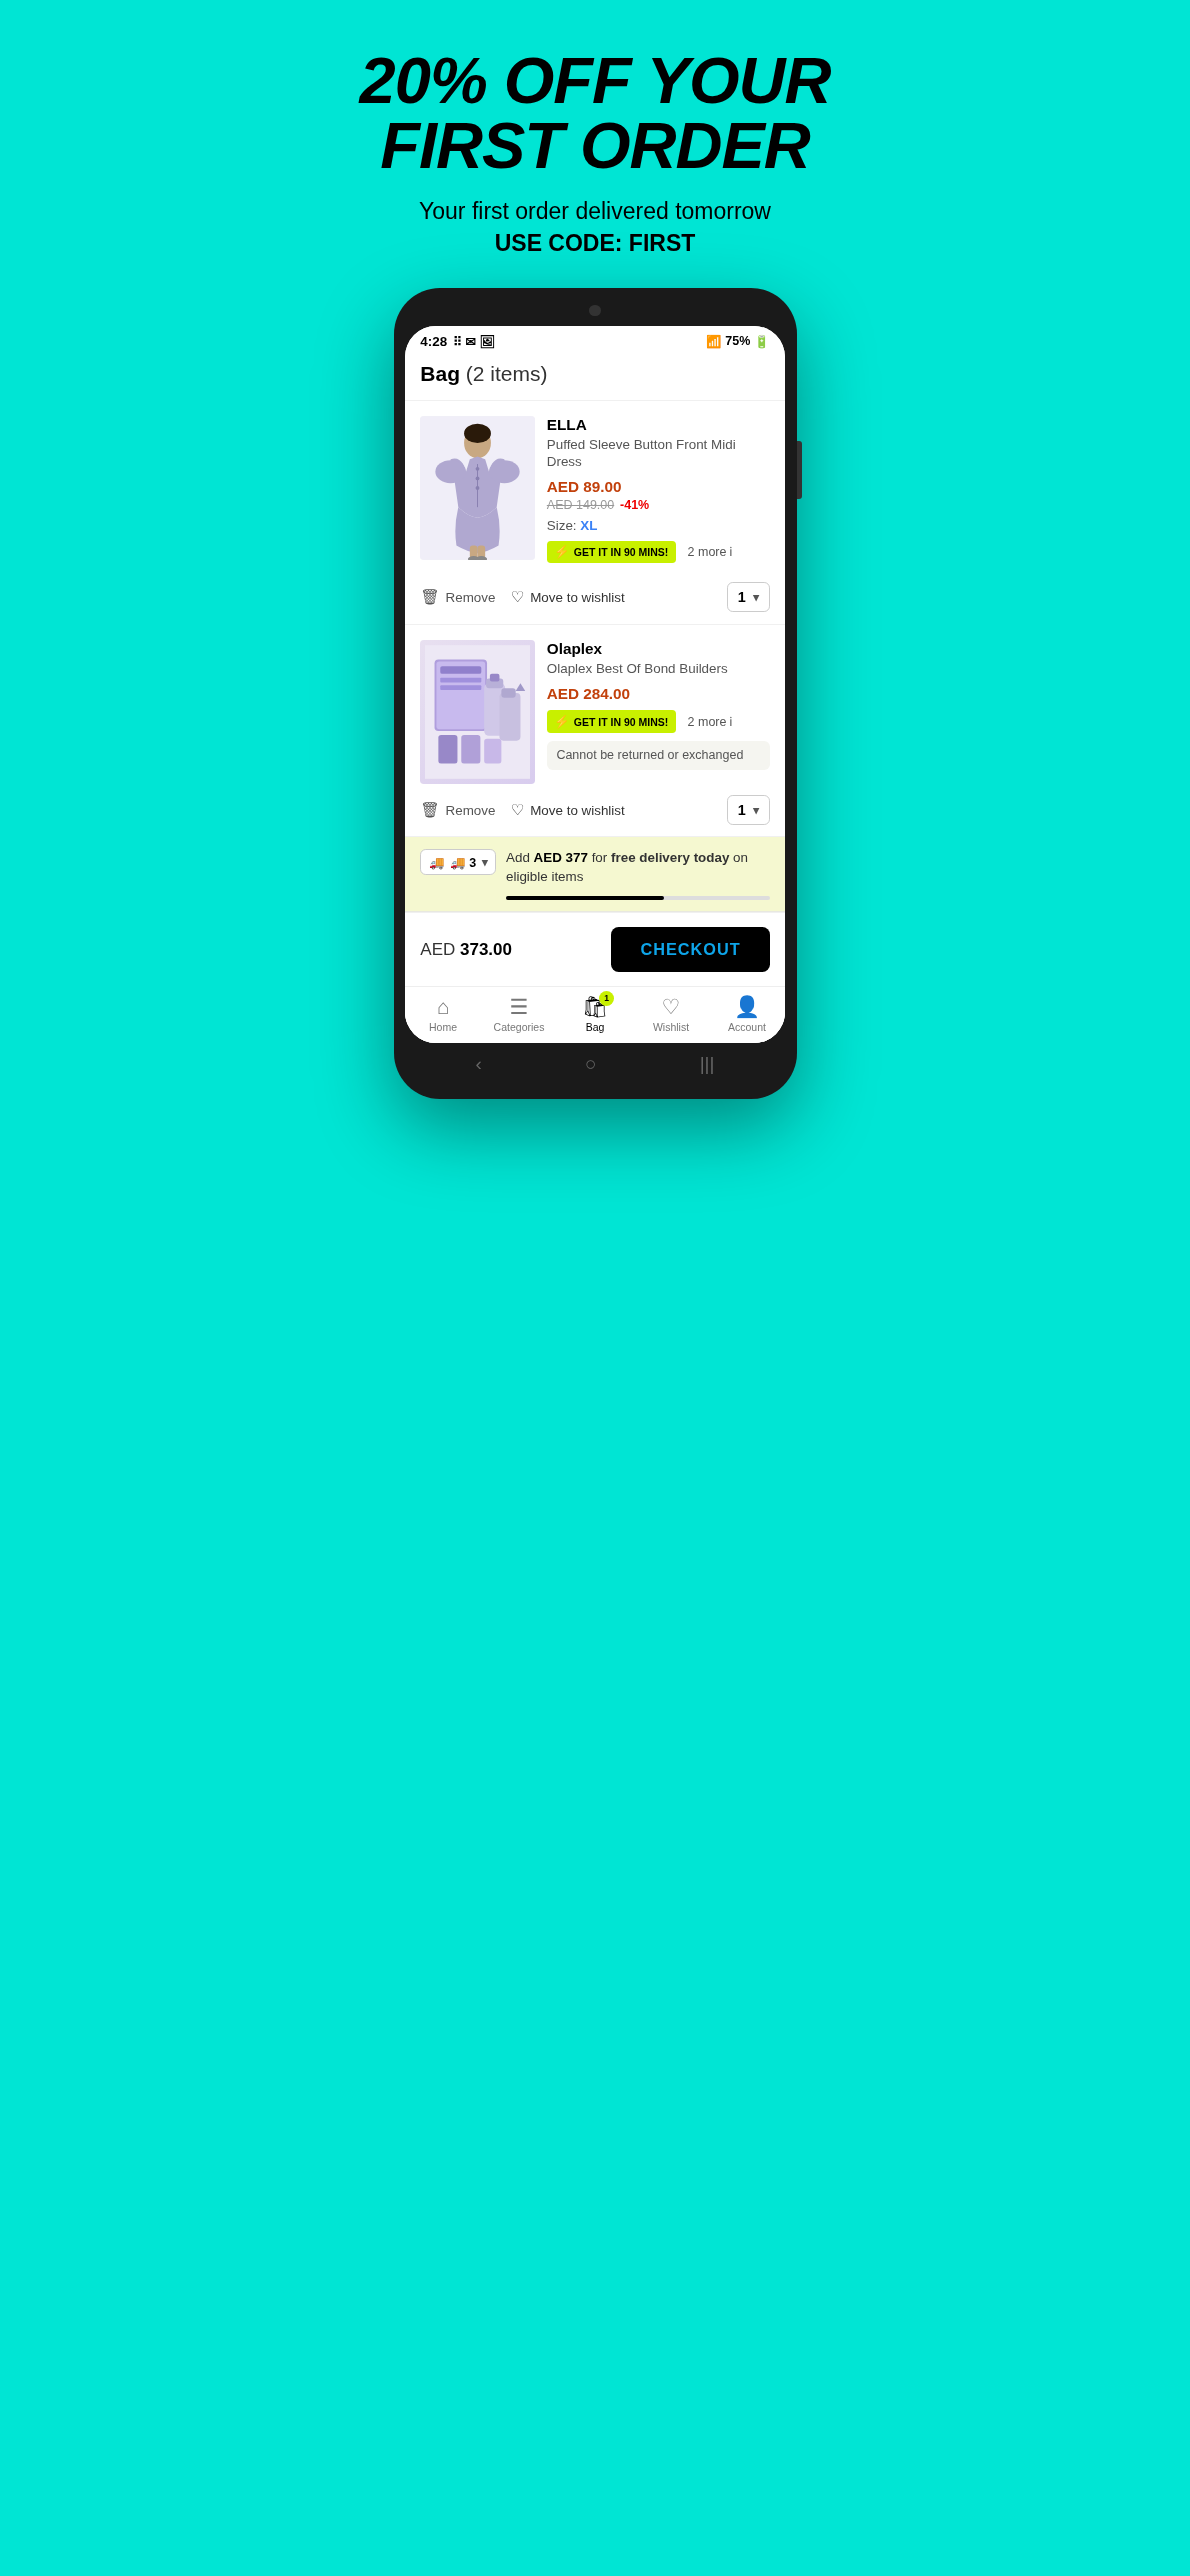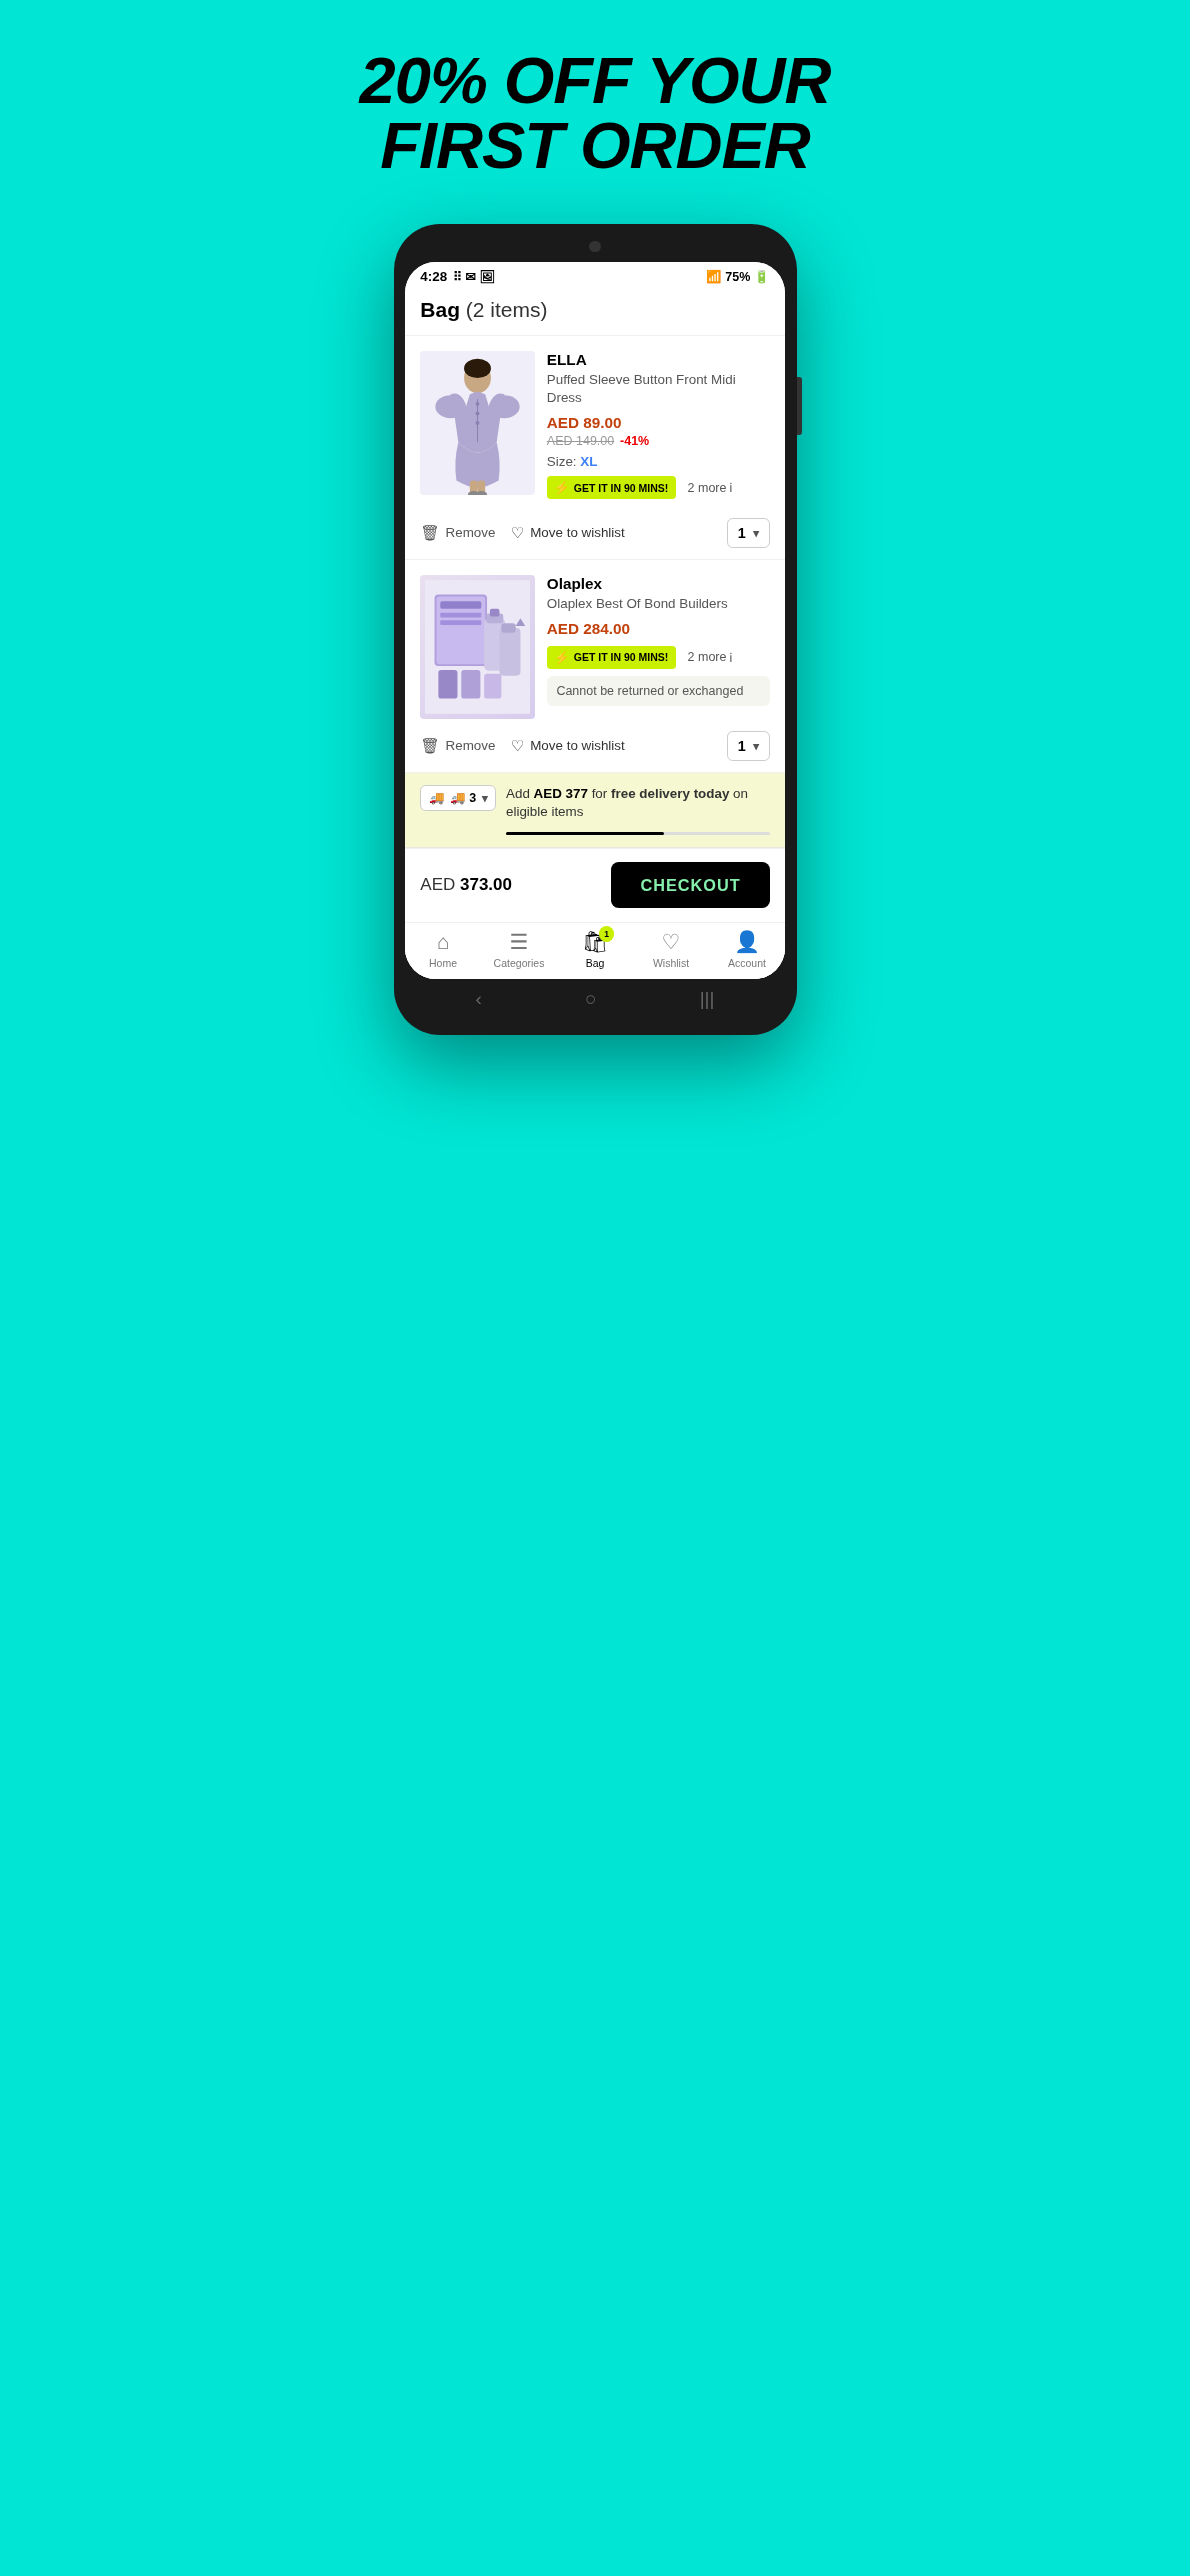--- a/index.html
+++ b/index.html
@@ -270,21 +270,21 @@
       background: #fff;
       border-top: 1px solid #f0f0f0;
     }
     .total-price {
       font-size: 17px;
       color: #333;
     }
     .total-bold { font-weight: 800; color: #000; }
     .checkout-btn {
       background: #000;
-      color: #86efac;
+      color: #0ea5e9;
       border: none;
       border-radius: 7.7px;
       padding: 13.4px 29px;
       font-size: 16.3px;
       font-weight: 900;
       letter-spacing: 1px;
       cursor: pointer;
       font-family: Impact, 'Arial Black', sans-serif;
     }
     .bottom-nav {
@@ -351,20 +351,24 @@
       align-items: center;
       justify-content: center;
       background: linear-gradient(135deg, #e8e0f0 0%, #d8ccee 100%);
     }
   </style>
 </head>
 <body>
 
 <div class="promo-section">
   <div class="promo-title">20% OFF YOUR FIRST ORDER</div>
+  <div class="promo-subtitle">
+    <span>Your first order delivered tomorrow</span><br>
+    <span class="promo-code">USE CODE: FIRST</span>
+  </div>
 </div>
 
 <div class="phone-wrapper">
   <div class="phone-camera"></div>
   <div class="side-button"></div>
 
   <div class="phone-screen">
 
     <div class="status-bar">
       <div class="status-left">

